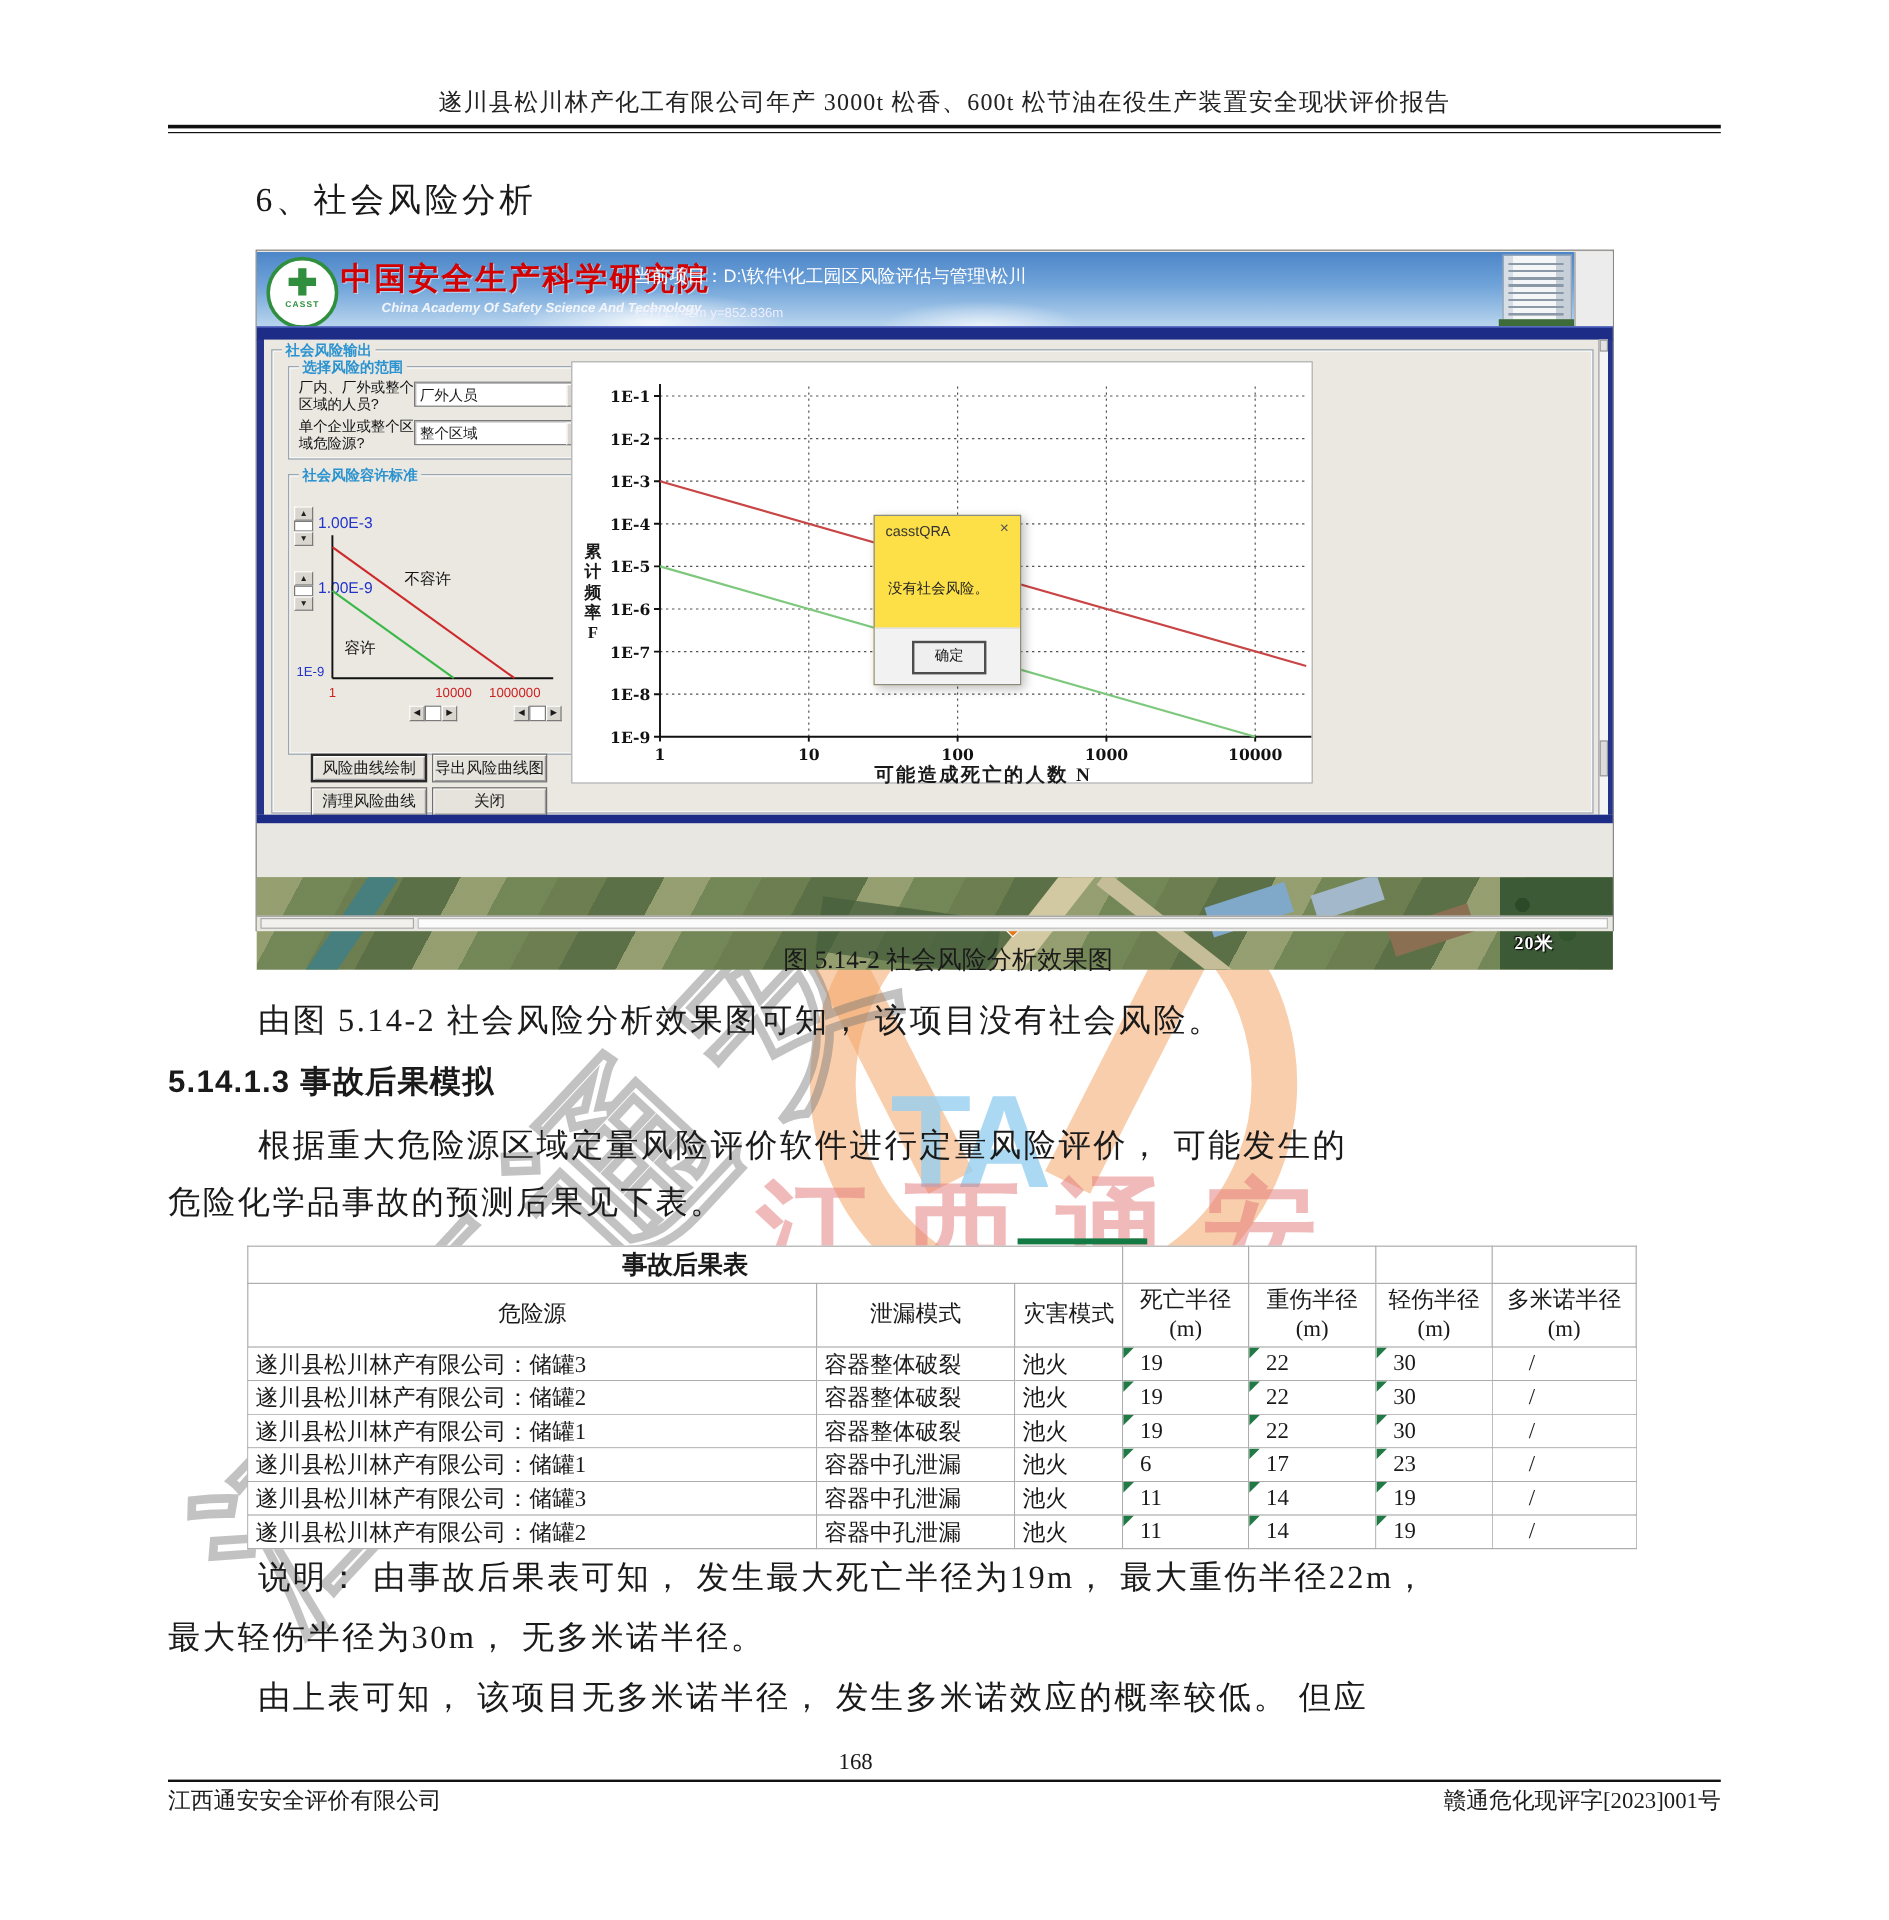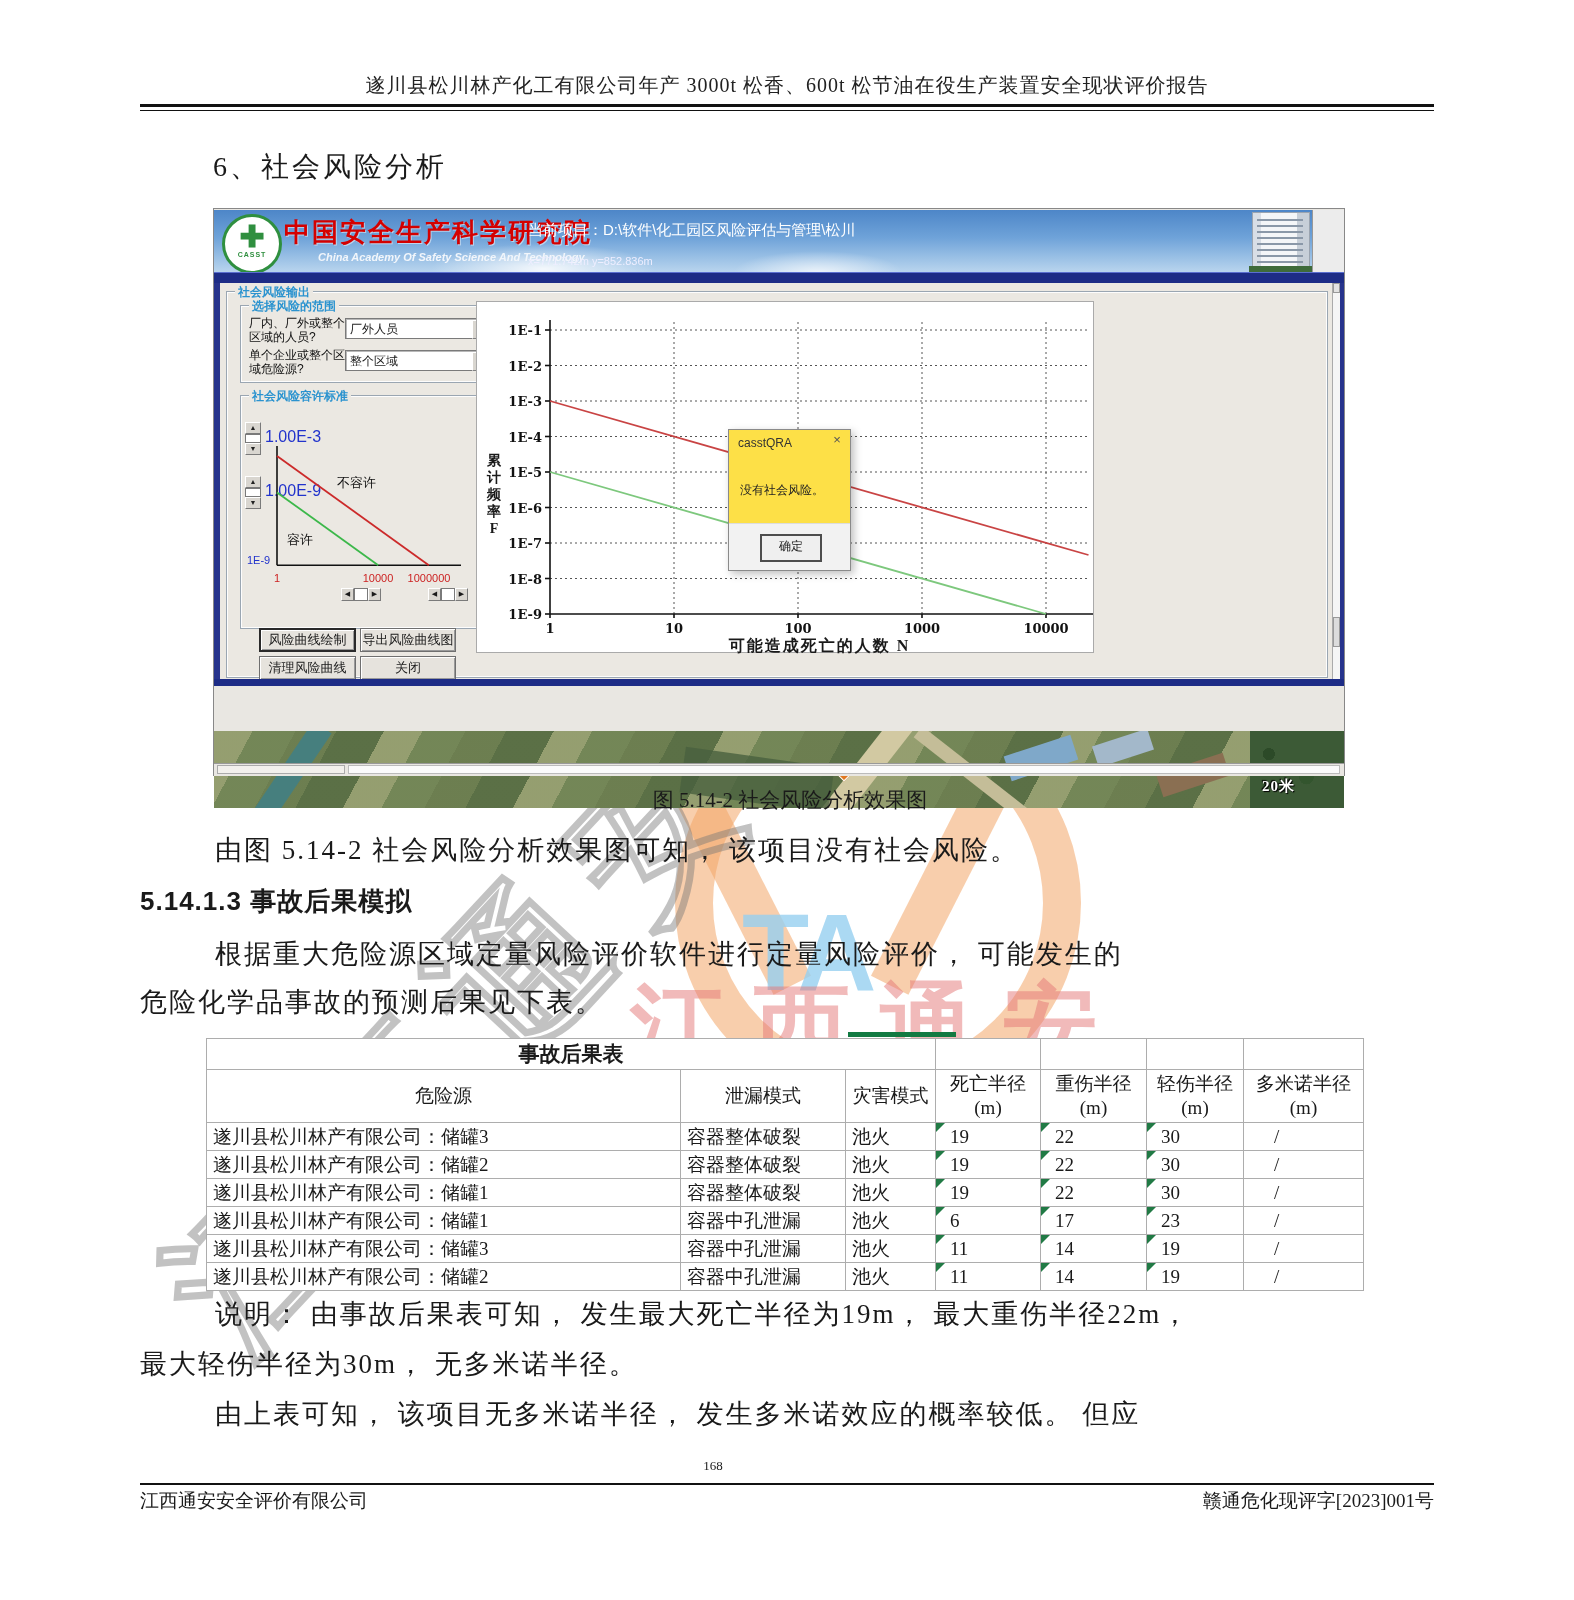--- a/index.html
+++ b/index.html
@@ -7,21 +7,21 @@
        font-family:"Liberation Serif","DejaVu Serif",serif;color:#1a1a1a;}
   .abs{position:absolute;}
   
   .hdr-title{top:72px;left:0;width:1574px;text-align:center;font-size:20px;letter-spacing:1px;color:#222;}
   .hdr-rule{top:104px;left:140px;width:1294px;border-top:3px solid #111;}
   .hdr-rule2{top:110px;left:140px;width:1294px;border-top:1px solid #111;}
   .sec-title{top:148px;left:213px;font-size:28px;letter-spacing:3px;}
   .caption{top:786px;left:350px;width:880px;text-align:center;font-size:21px;}
   .body-line{font-size:27px;letter-spacing:2px;white-space:nowrap;}
   .sub-head{top:884px;left:140px;font-size:26px;font-weight:bold;font-family:"Liberation Sans","DejaVu Sans",sans-serif;letter-spacing:1px;}
-  .pagenum{top:1458px;left:0;width:1426px;text-align:center;font-size:13px;}
+  .pagenum{top:1458px;left:0;width:1426px;text-align:center;font-size:19px;}
   .ftr-rule{top:1483px;left:140px;width:1294px;border-top:2px solid #111;}
   .ftr-left{top:1488px;left:140px;font-size:19px;}
   .ftr-right{top:1488px;left:140px;width:1294px;text-align:right;font-size:19px;}
   
   .wm{z-index:0;pointer-events:none;}
   .wm-ring{top:700px;left:675px;width:330px;height:330px;border:38px solid rgba(242,166,104,.55);border-radius:50%;}
   .wm-v1{top:730px;left:710px;width:42px;height:270px;background:rgba(242,166,104,.55);transform:rotate(-27deg);}
   .wm-v2{top:730px;left:930px;width:42px;height:270px;background:rgba(242,166,104,.55);transform:rotate(27deg);}
   .wm-ta{top:888px;left:742px;font-size:110px;font-weight:bold;color:rgba(150,208,240,.8);
          font-family:"Liberation Sans",sans-serif;letter-spacing:-4px;}
@@ -73,21 +73,21 @@
   .small-lbl{font-size:12px;color:#111;font-family:"Liberation Sans",sans-serif;line-height:14px;width:100px;}
   .combo{height:21px;background:#fff;border:1px solid #7a7a7a;box-shadow:inset 1px 1px 0 #b8b8b8;
          font-size:12px;font-family:"Liberation Sans",sans-serif;line-height:20px;padding-left:4px;width:148px;box-sizing:border-box;}
   .combo .cbtn{position:absolute;right:1px;top:1px;width:17px;height:17px;background:#d9d6d0;
          border:1px solid #fff;border-right-color:#808080;border-bottom-color:#808080;
          font-size:8px;text-align:center;line-height:16px;color:#222;}
   .spin{width:16px;}
   .spin div{width:16px;height:12px;background:#d9d6d0;border:1px solid #fff;border-right-color:#7a7a7a;
             border-bottom-color:#7a7a7a;font-size:7px;text-align:center;line-height:11px;color:#222;box-sizing:border-box;}
   .spin .mid{height:9px;background:#fff;border:1px solid #7a7a7a;}
-  .bluetxt{color:#2233cc;font-size:16px;font-family:"Liberation Sans",sans-serif;}
+  .bluetxt{color:#2233cc;font-size:13px;font-family:"Liberation Sans",sans-serif;}
   .redtick{color:#cc2222;font-size:11px;font-family:"Liberation Sans",sans-serif;text-align:center;}
   .mini-lbl{font-size:13px;color:#111;font-family:"Liberation Sans",sans-serif;}
   .hscr{width:40px;height:13px;}
   .hscr span{position:absolute;top:0;width:13px;height:13px;background:#d9d6d0;border:1px solid #fff;
              border-right-color:#7a7a7a;border-bottom-color:#7a7a7a;box-sizing:border-box;
              font-size:7px;text-align:center;line-height:11px;}
   .hscr .mid{left:13px;width:14px;background:#fff;border:1px solid #7a7a7a;}
   .hscr .rt{left:27px;}
   .btn{background:#e6e3dd;border:1px solid #6f6f6f;box-shadow:inset 1px 1px 0 #fff,inset -1px -1px 0 #9a9a9a;
        font-size:13px;font-family:"Liberation Sans",sans-serif;text-align:center;line-height:22px;height:24px;box-sizing:border-box;}

